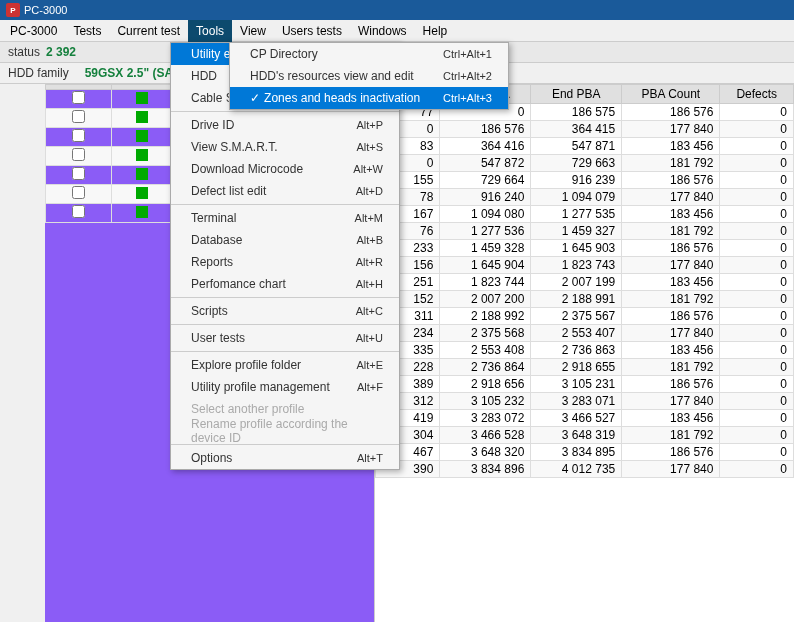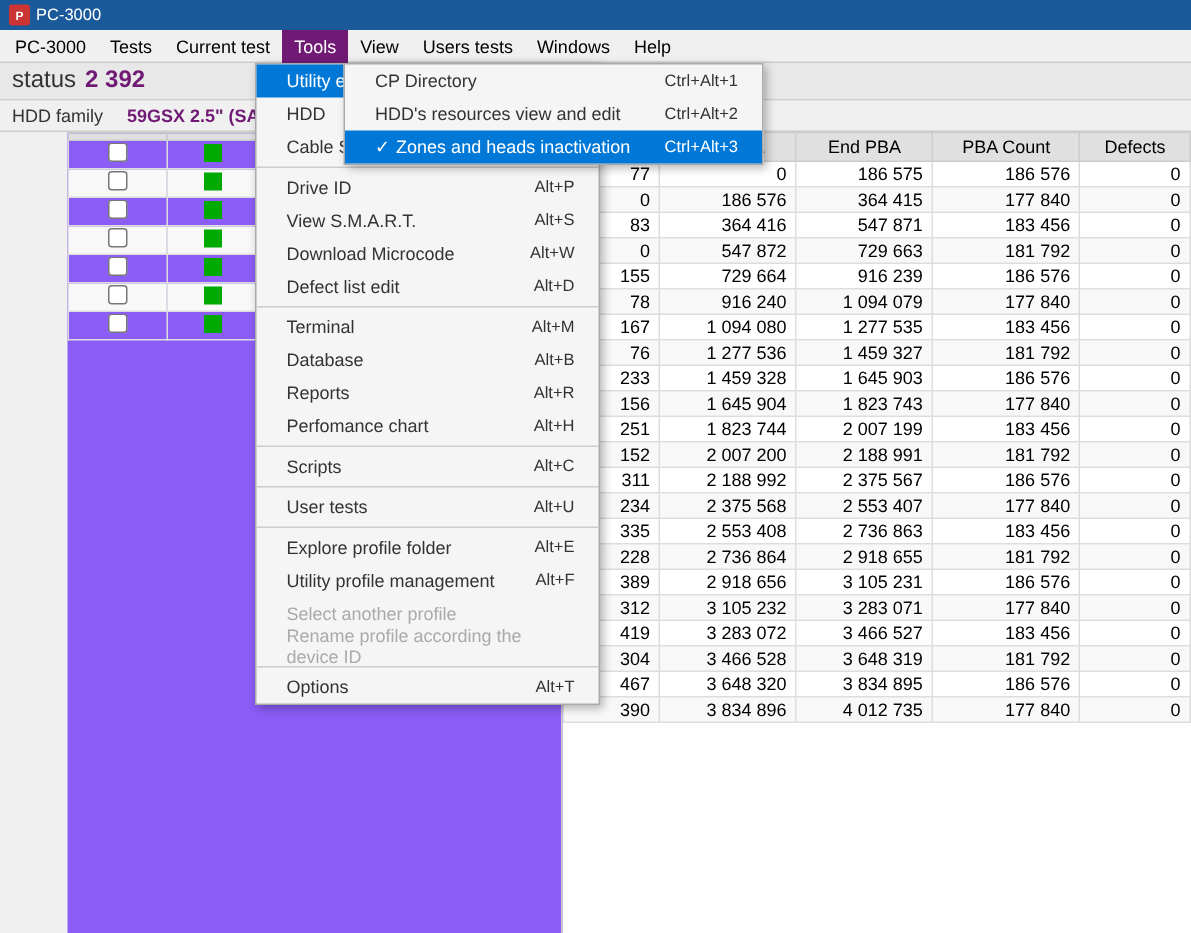--- a/index.html
+++ b/index.html
@@ -51,21 +51,21 @@
       height: 22px;
       display: flex;
       align-items: center;
       font-size: 12px;
     }
     .menu-item:hover, .menu-item.active {
       background: #0078d7;
       color: white;
     }
     .menu-item.active {
-      background: #701a75;
+      background: #0c4a6e;
       color: white;
     }
 
     
     .dropdown-overlay {
       position: absolute;
       top: 42px;
       left: 0;
       width: 794px;
       height: 580px;
@@ -160,28 +160,28 @@
     .table-area {
       flex: 1;
       background: white;
       overflow: hidden;
     }
 
     
     .info-bar {
       background: #e8e8e8;
       padding: 3px 8px;
-      font-size: 16px;
+      font-size: 12px;
       border-bottom: 1px solid #ccc;
       display: flex;
       align-items: center;
       gap: 6px;
     }
     .info-label { color: #333; }
-    .info-value { color: #701a75; font-weight: bold; }
+    .info-value { color: #15803d; font-weight: bold; }
 
     
     .hdd-info-bar {
       background: #f0f0f0;
       padding: 3px 8px;
       font-size: 12px;
       border-bottom: 1px solid #ccc;
       display: flex;
       align-items: center;
       gap: 16px;

